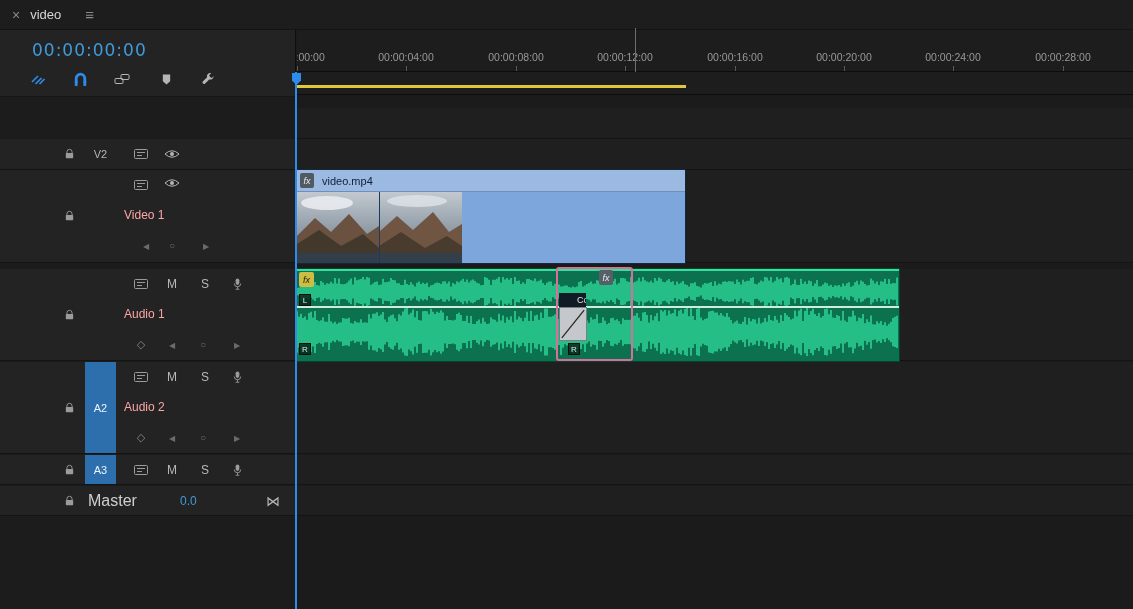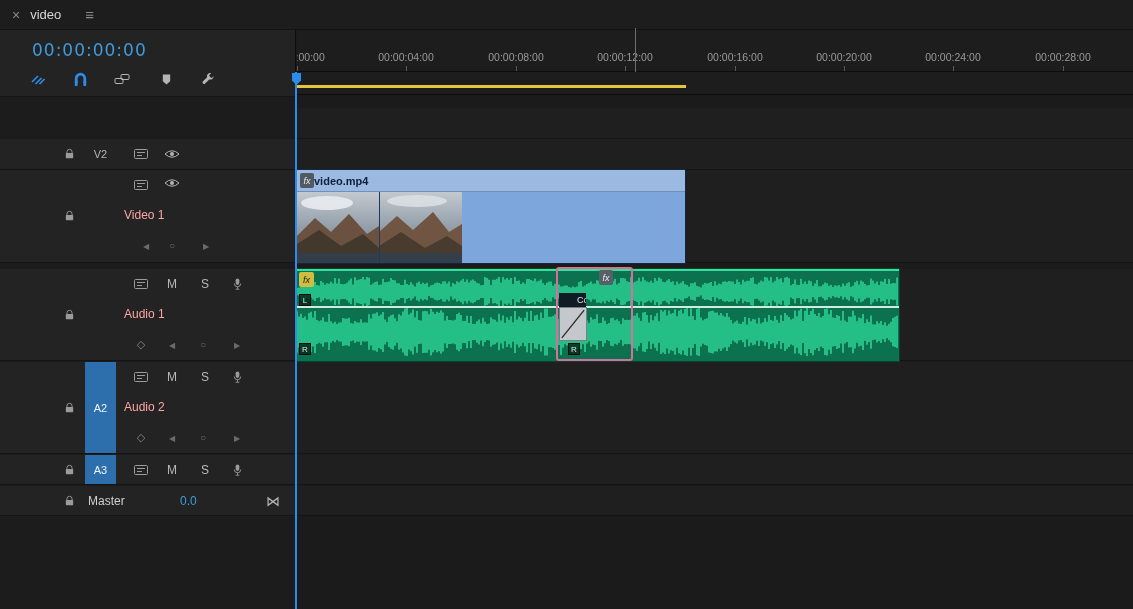--- a/index.html
+++ b/index.html
@@ -50,21 +50,21 @@
   .ms { font-size:12px; color:#b8b8b8; }
   .vcenter { top:50%; transform:translateY(-50%); }
   .row-top { top:8px; }
   .track-name { position:absolute; left:124px; top:38px; font-size:12px; color:#fca5a5; }
   .kf-row { position:absolute; top:68px; height:18px; }
   .kf { position:absolute; width:20px; text-align:center; color:#6b6b6b; }
   .kf.tri { font-size:8px; top:4px; }
   .kf.circ { font-size:10px; top:2px; }
   .kf.diam { font-size:11px; top:1px; color:#8a8a8a; }
 
-  .master-label { position:absolute; left:88px; top:50%; transform:translateY(-50%); font-size:12px; color:#cfcfcf; }
+  .master-label { position:absolute; left:88px; top:50%; transform:translateY(-50%); font-size:16px; color:#cfcfcf; }
   .master-level { position:absolute; left:180px; top:50%; transform:translateY(-50%); font-size:12px; color:var(--timecode-blue,#3f9bdc); }
   .pan-icon { position:absolute; left:266px; top:50%; transform:translateY(-50%); font-size:14px; color:#b5b5b5; }
 
   
   .timeline {
     position:absolute; left:297px; top:30px; width:836px; height:579px;
     background:#1b1b1b; overflow:hidden;
   }
   .ruler {
     position:absolute; left:0; top:0; width:836px; height:42px;
@@ -86,21 +86,21 @@
   
   .clip-video {
     position:absolute; left:0; top:140px; width:388px; height:93px;
     outline:1px solid #15273f;
   }
   .cv-title {
     position:absolute; left:0; top:0; width:100%; height:22px;
     background:var(--clip-video-title,#9cb9e2); border-bottom:1px solid #6f8fbb;
     display:flex; align-items:center;
   }
-  .cv-name { font-size:11px; color:#0d2038; margin-left:0;font-weight:bold; }
+  .cv-name { font-size:11px; color:#0d2038; margin-left:8px; }
   .fx-badge {
     width:14px; height:15px; margin-left:3px; border-radius:2px;
     background:#515a63; color:#e6eaee; font-style:italic; font-size:9px;
     display:flex; align-items:center; justify-content:center; flex:0 0 auto;
   }
   .cv-body { position:absolute; left:0; top:22px; width:100%; height:71px; background:var(--clip-video-body,#7da7dc); }
   .cv-thumbs { position:absolute; left:0; top:0; width:165px; height:71px; overflow:hidden; }
 
   
   .clip-audio {

